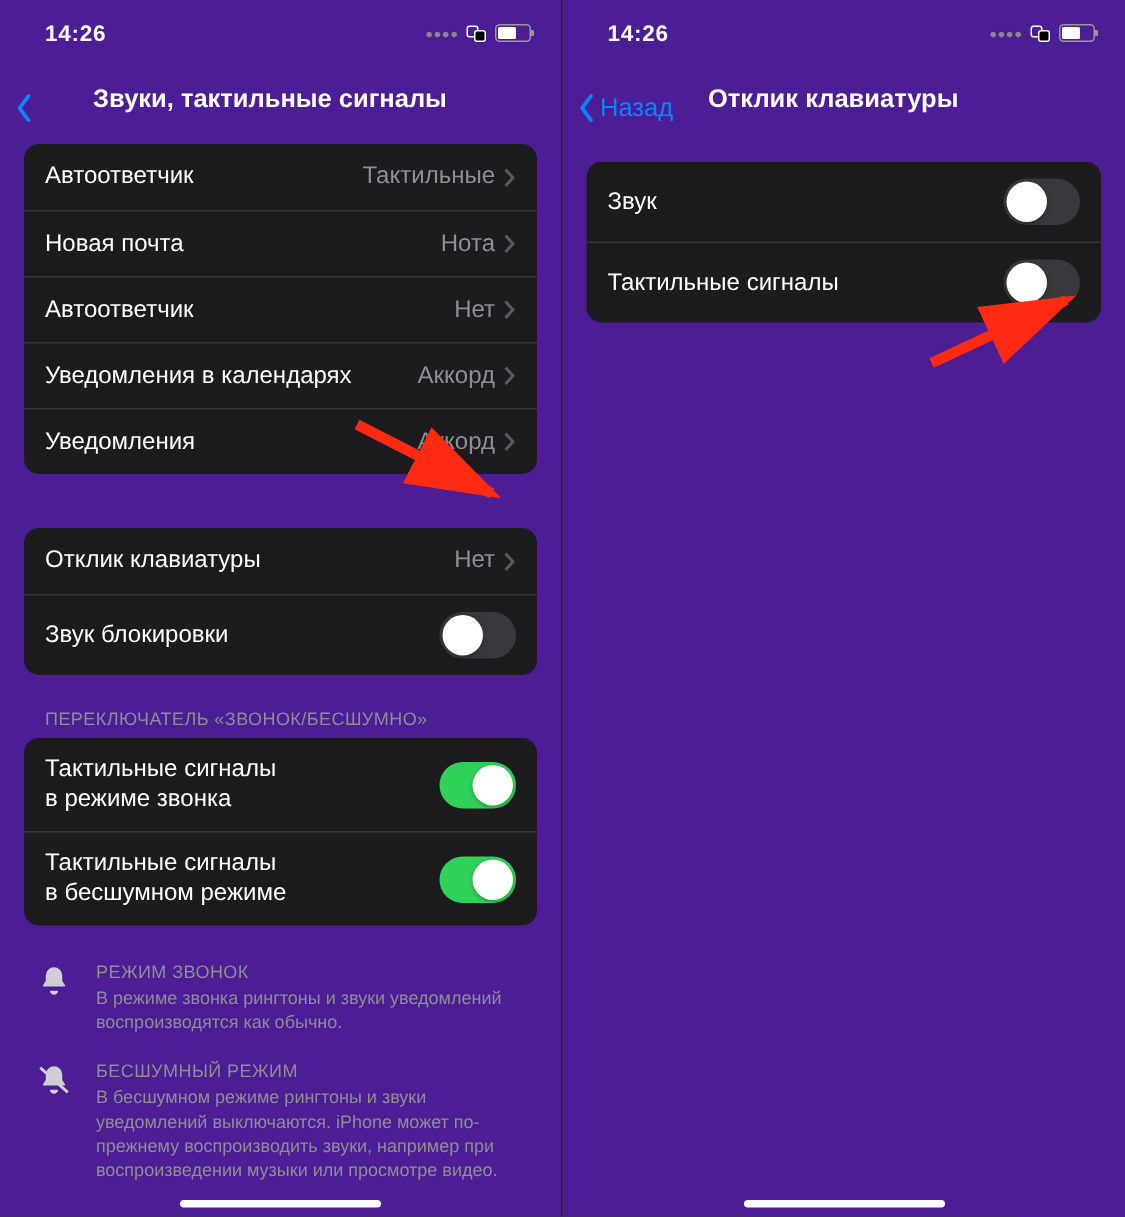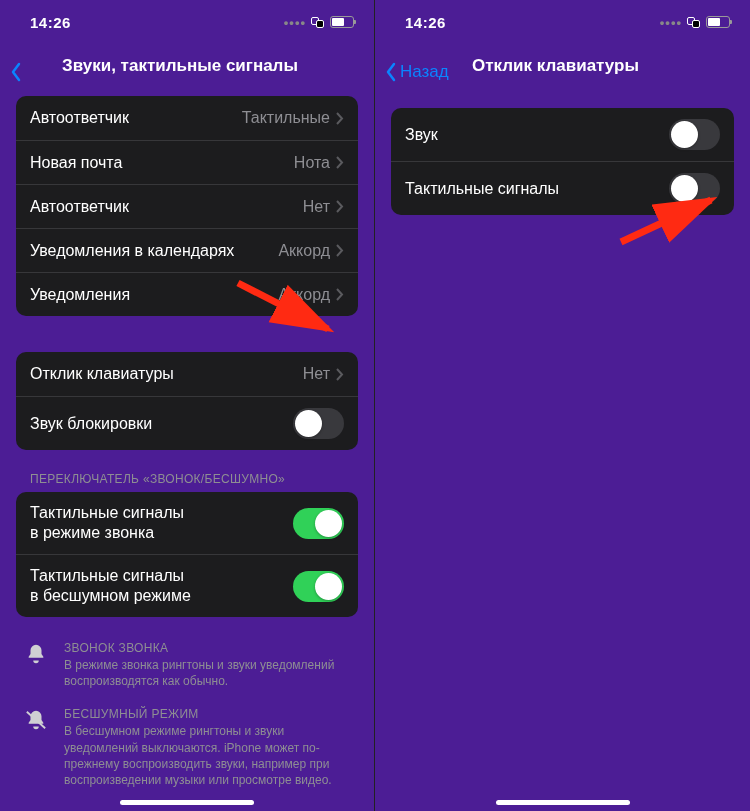--- a/index.html
+++ b/index.html
@@ -230,21 +230,21 @@
       </div>
     </div>
 
     <div class="footbox">
       <div class="icon">
         <svg width="22" height="22" viewBox="0 0 24 24">
             <path fill="#cfcfd3" d="M12 2a6 6 0 0 0-6 6v4l-2 3v1h16v-1l-2-3V8a6 6 0 0 0-6-6zm0 20a3 3 0 0 0 3-3H9a3 3 0 0 0 3 3z"></path>
           </svg>
       </div>
       <div class="txt">
-        <div class="t1">ЗВОНОК ЗВОНКА</div>
+        <div class="t1">РЕЖИМ ЗВОНОК</div>
         <div class="t2">В режиме звонка рингтоны и звуки уведомлений воспроизводятся как обычно.</div>
       </div>
     </div>
 
     <div class="footbox">
       <div class="icon">
         <svg width="22" height="22" viewBox="0 0 24 24">
             <path fill="#cfcfd3" d="M12 2a6 6 0 0 0-6 6v4l-2 3v1h16v-1l-2-3V8a6 6 0 0 0-6-6zm0 20a3 3 0 0 0 3-3H9a3 3 0 0 0 3 3z"></path>
             <line x1="2" y1="3" x2="22" y2="21" stroke="#cfcfd3" stroke-width="2"></line>
           </svg>

